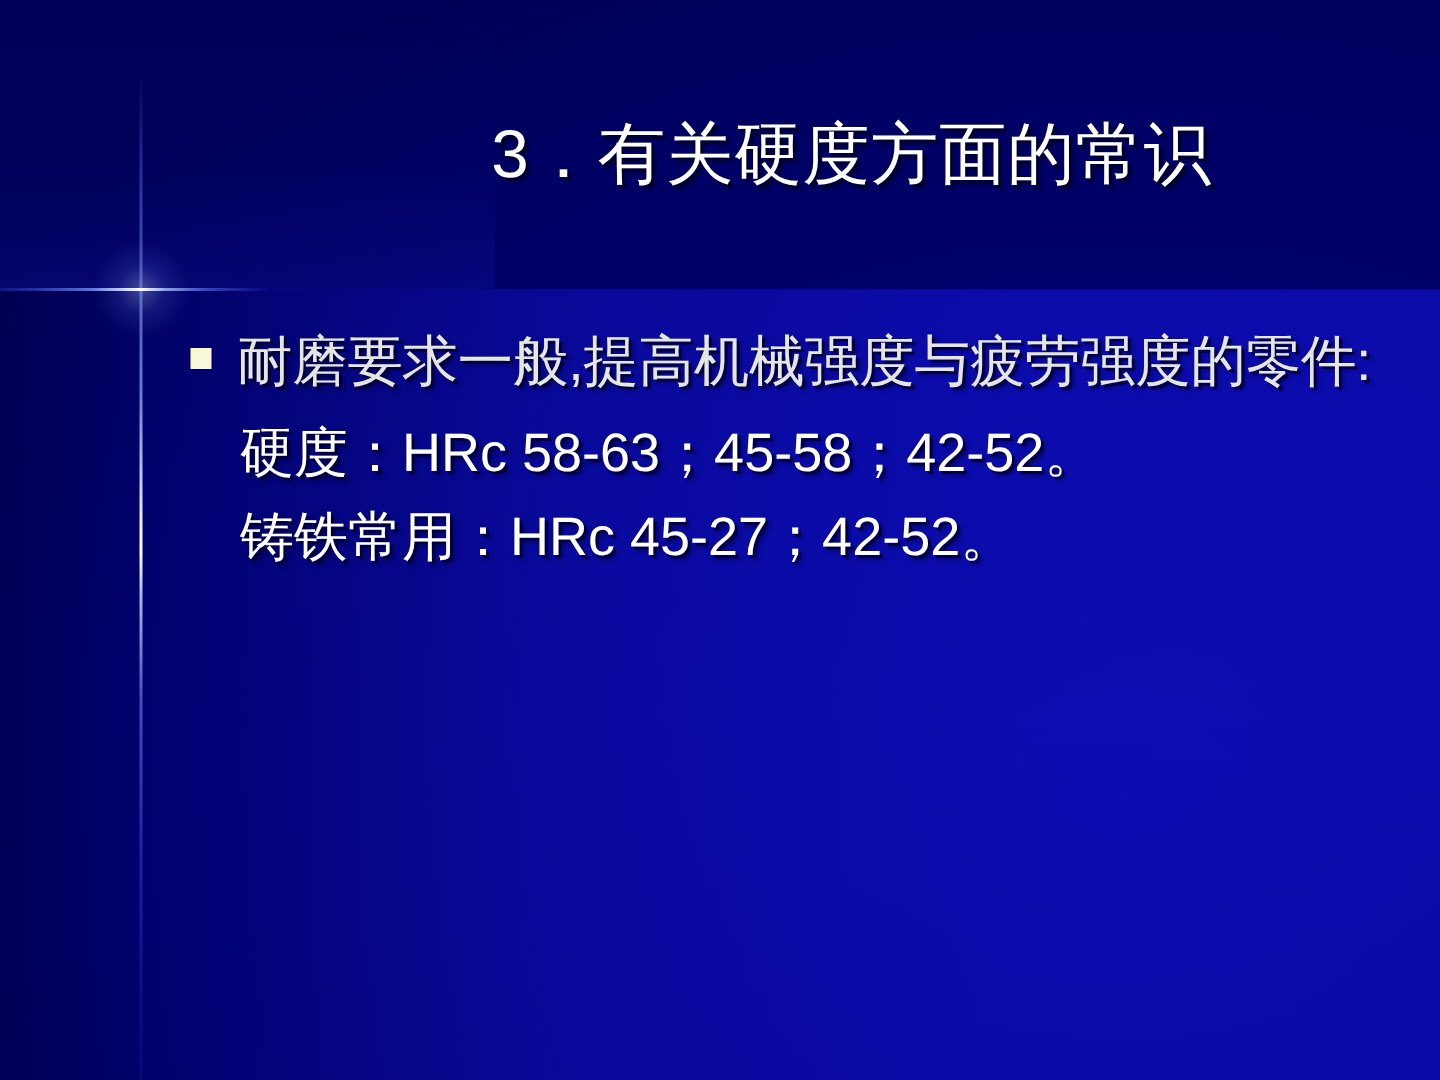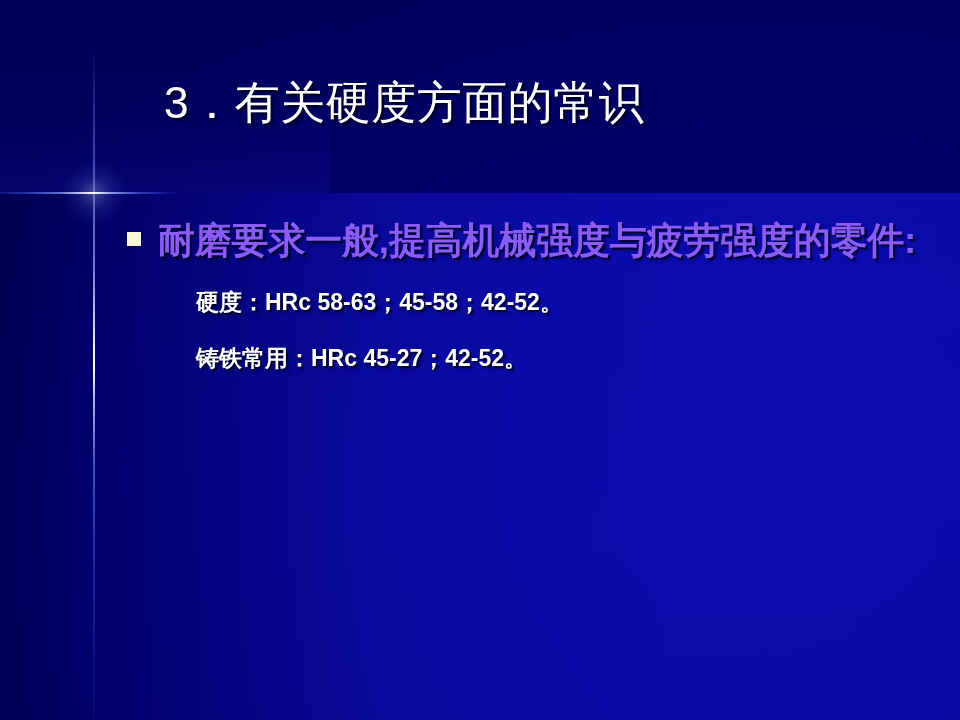--- a/index.html
+++ b/index.html
@@ -107,21 +107,21 @@
       rgba(130,160,255,0.12) 35%,
       rgba(60,80,220,0.0) 72%);
   }
 
   
   .title {
     position: absolute;
     left: 0;
     top: 78px;
     width: 808px;
-    text-align: center;
+    text-align: right;
     color: #ffffff;
     font-size: 45px;
     font-weight: normal;
     letter-spacing: 0.5px;
     line-height: 1.1;
     text-shadow: 2px 2px 0 rgba(0,0,40,0.80), 3px 3px 2px rgba(0,0,30,0.55);
     white-space: nowrap;
   }
 
   
@@ -141,41 +141,40 @@
     position: absolute;
     left: 7px;
     top: 19px;
     width: 14px;
     height: 14px;
     background: #f8f8d8;
     box-shadow: 1px 1px 0 rgba(0,0,40,0.55);
   }
   .bullet-text {
     display: block;
-    color: #8b5cf6;
+    color: #e5e5e5;
     font-size: 37px;
-    font-weight: bold;
+    font-weight: normal;
     line-height: 55px;
     letter-spacing: -0.2px;
     text-shadow: 2px 2px 0 rgba(0,0,40,0.78), 3px 3px 3px rgba(0,0,25,0.45);
   }
   .plain-row {
     display: block;
     padding-left: 38px;
     margin: 0;
   }
   .plain-text {
     display: block;
     color: #ffffff;
-    font-size: 23px;
-    font-weight: bold;
+    font-size: 36px;
+    font-weight: normal;
     line-height: 56px;
     letter-spacing: 0px;
     text-shadow: 2px 2px 0 rgba(0,0,40,0.78), 3px 3px 3px rgba(0,0,25,0.45);
-    margin-left: 36px;
   }
   .plain-row.indent-1 { padding-left: 40px; }
 </style>
 </head>
 <body>
 
 <div id="slide">
 
   <div class="bg-base"></div>
   <div class="bg-lower"></div>

